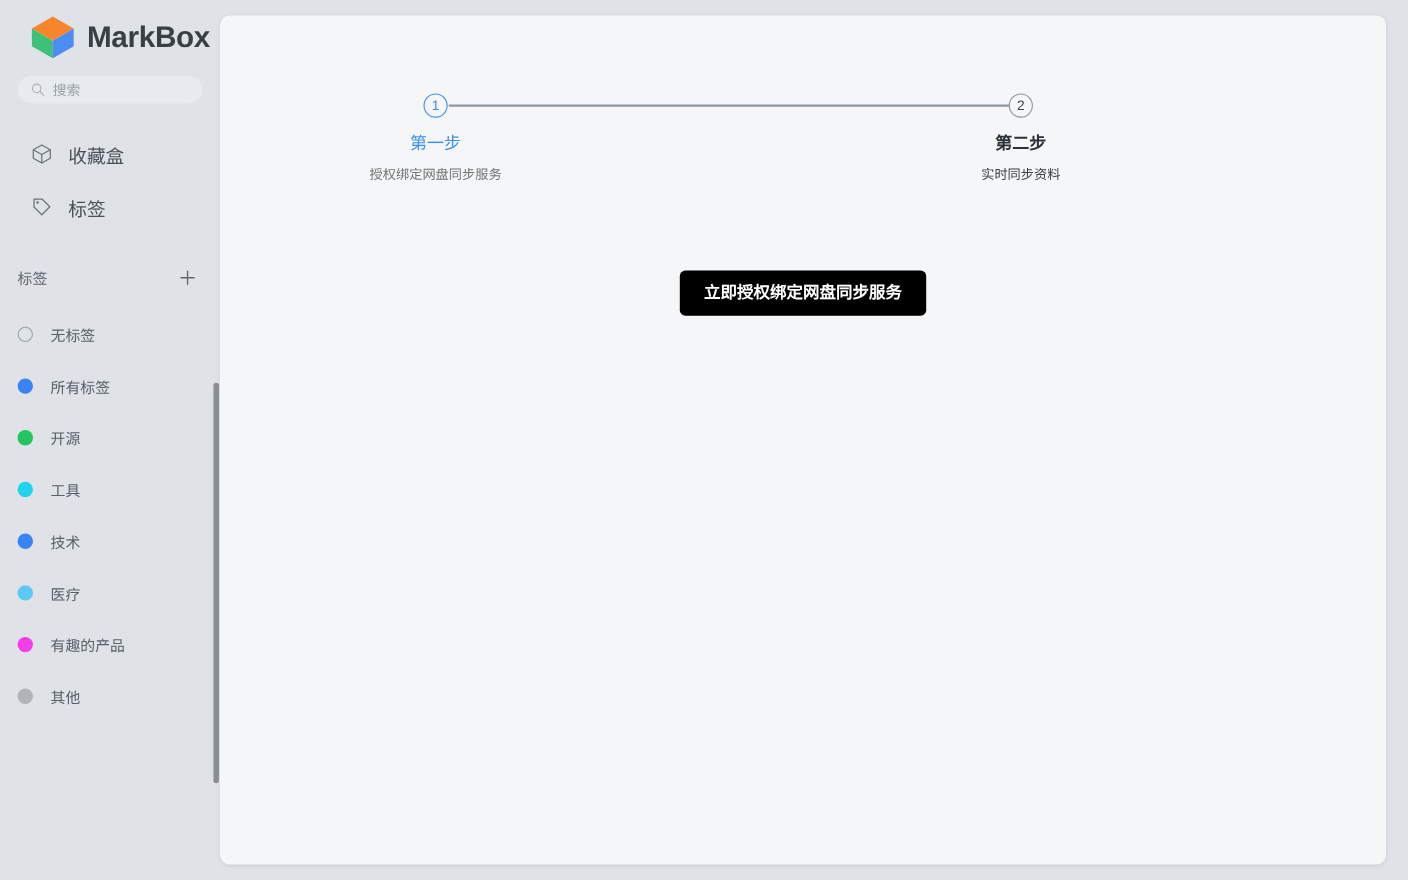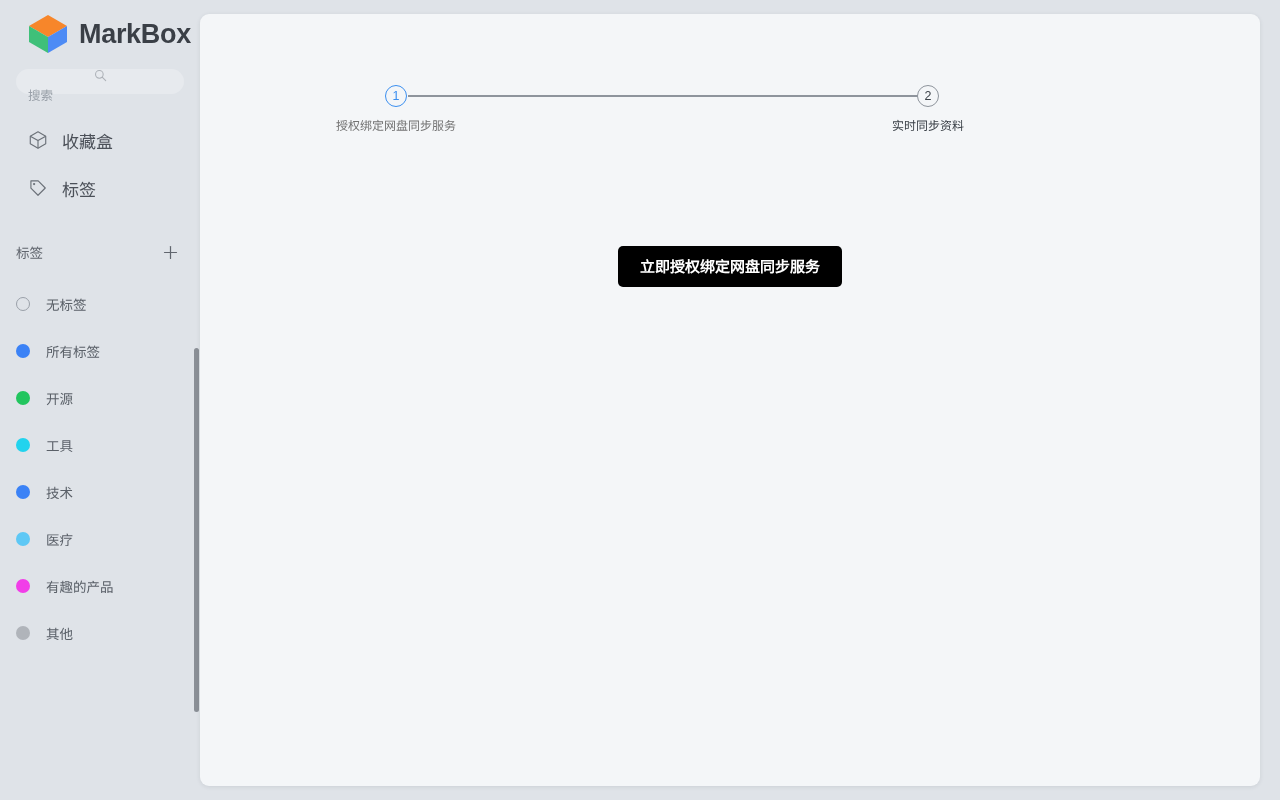--- a/index.html
+++ b/index.html
@@ -32,21 +32,20 @@
     letter-spacing: -0.3px; line-height: 1;
   }
 
   .search-wrap { padding: 13px 16px 0 16px; }
   .search-box {
     display: flex; align-items: center; gap: 7px;
     height: 25px;
     background: #e7eaee;
     border-radius: 13px;
     padding: 0 12px;
-    flex-direction: column;
   }
   .search-icon { width: 13px; height: 13px; flex: 0 0 13px; opacity: .55; }
   .search-input {
     border: none; outline: none; background: transparent;
     font-family: inherit; font-size: 12.5px; color: #5c636c;
     width: 100%; padding: 0;
   }
   .search-input::placeholder { color: #9aa1a9; }
 
   .nav { margin-top: 22px; padding: 0 14px; }
@@ -248,25 +247,27 @@
     <div id="sb-track"></div>
   </aside>
 
   <main id="main">
 
     <div class="stepper">
       <div class="step-line"></div>
 
       <div class="step current step-1">
         <div class="step-circle">1</div>
+        <div class="step-title">第一步</div>
         <div class="step-desc">授权绑定网盘同步服务</div>
       </div>
 
       <div class="step step-2">
         <div class="step-circle">2</div>
+        <div class="step-title">第二步</div>
         <div class="step-desc">实时同步资料</div>
       </div>
     </div>
 
     <div class="cta-wrap">
       <button class="cta-button">立即授权绑定网盘同步服务</button>
     </div>
 
   </main>
 </div>

